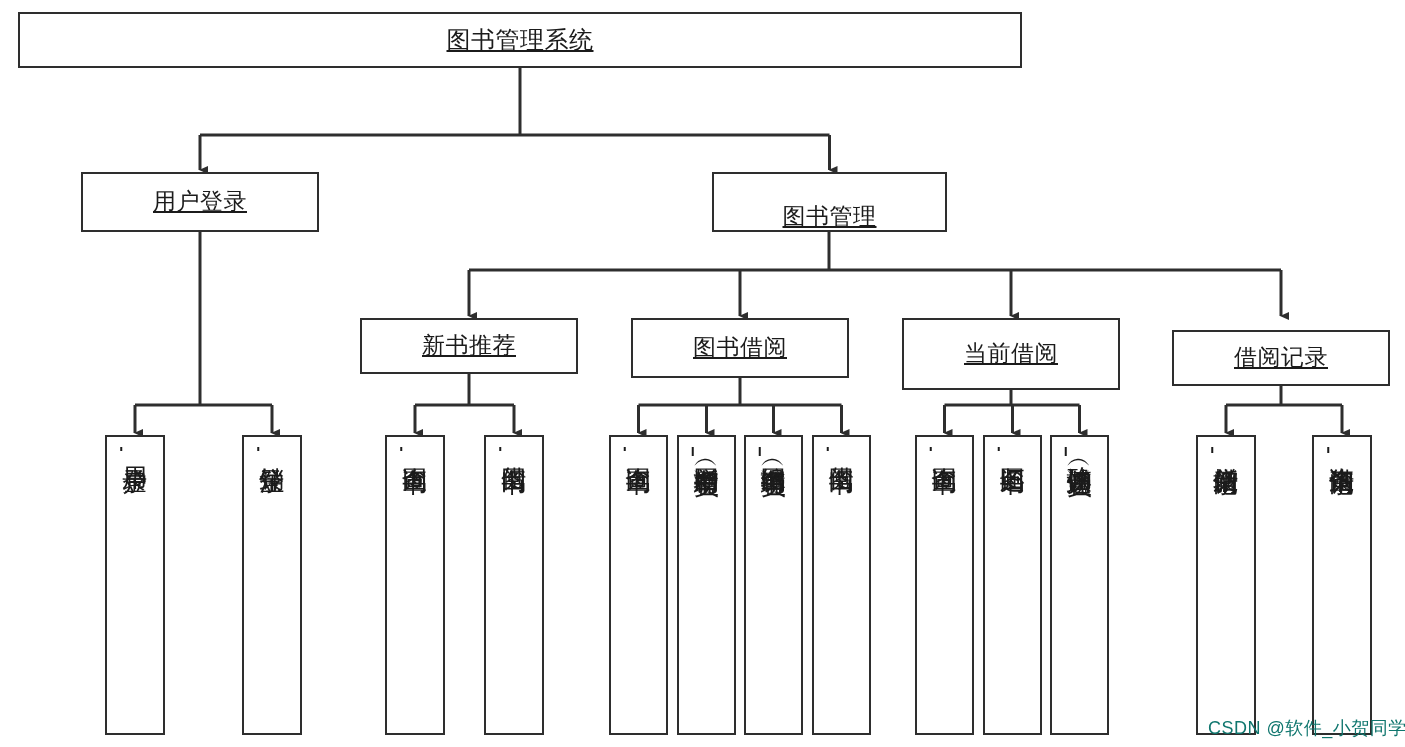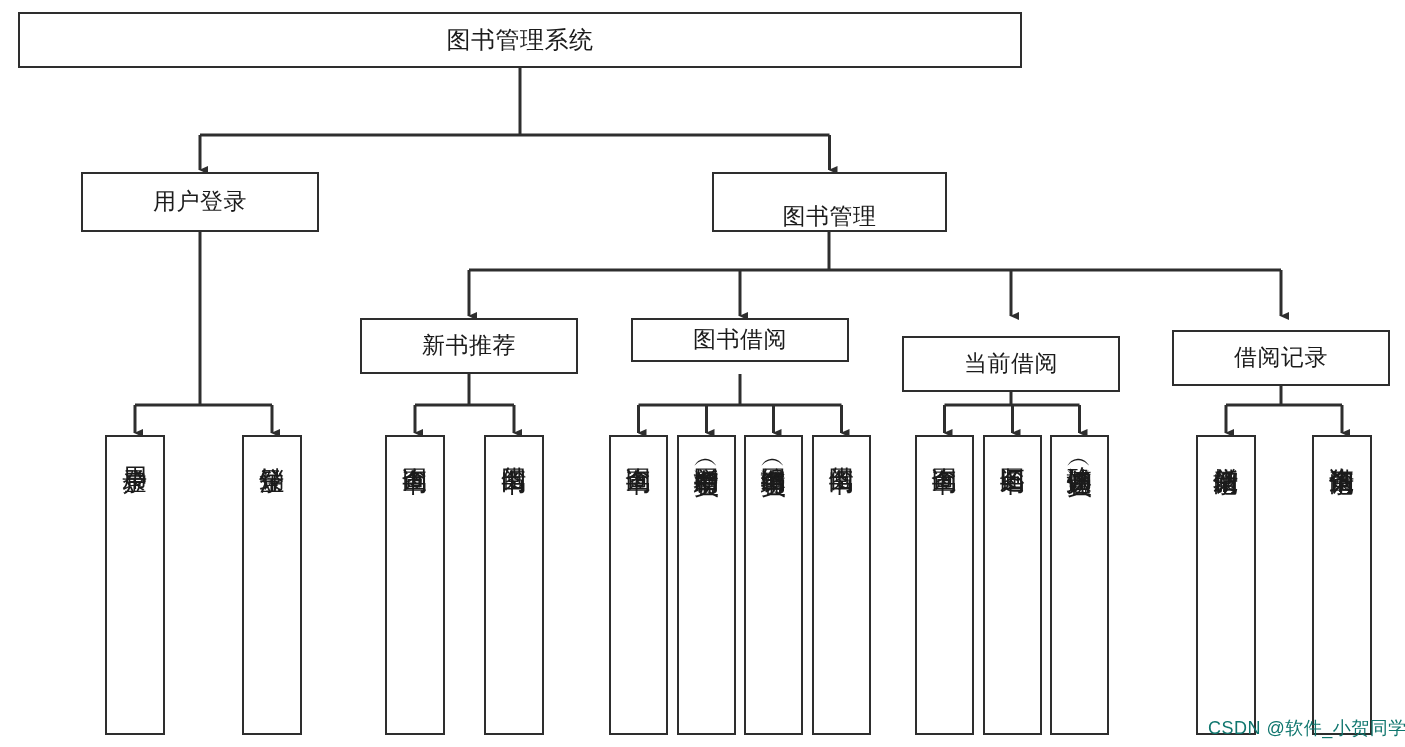--- a/index.html
+++ b/index.html
@@ -28,20 +28,21 @@
   }
   .node {
     position: absolute;
     box-sizing: border-box;
     background: #ffffff;
     border: 2.5px solid #2e2e2e;
     display: flex;
     align-items: center;
     justify-content: center;
     color: #1b1b1b;
+    text-decoration: underline;
   }
   .node .node-label {
     display: block;
     text-align: center;
     line-height: 1.18;
     letter-spacing: 0.5px;
     white-space: nowrap;
   }
   .node.horizontal .node-label {
     font-size: 23px;
@@ -124,24 +125,24 @@
       </div>
       <div class="node horizontal" style="left: 81px; top: 172px; width: 238px; height: 60px;">
         <span class="node-label">用户登录</span>
       </div>
       <div class="node horizontal" style="left: 712px; top: 172px; width: 235px; height: 60px; align-items: flex-end;">
         <span class="node-label">图书管理</span>
       </div>
       <div class="node horizontal" style="left: 360px; top: 318px; width: 218px; height: 56px;">
         <span class="node-label">新书推荐</span>
       </div>
-      <div class="node horizontal" style="left: 631px; top: 318px; width: 218px; height: 44px;">
+      <div class="node horizontal" style="left: 631px; top: 318px; width: 218px; height: 60px;">
         <span class="node-label">图书借阅</span>
       </div>
-      <div class="node horizontal" style="left: 902px; top: 336px; width: 218px; height: 56px;">
+      <div class="node horizontal" style="left: 902px; top: 318px; width: 218px; height: 72px;">
         <span class="node-label">当前借阅</span>
       </div>
       <div class="node horizontal" style="left: 1172px; top: 330px; width: 218px; height: 56px;">
         <span class="node-label">借阅记录</span>
       </div>
       <div class="node vertical" style="left: 105px; top: 435px; width: 60px; height: 300px;">
         <span class="node-label">用户登录</span>
       </div>
       <div class="node vertical" style="left: 242px; top: 435px; width: 60px; height: 300px;">
         <span class="node-label">注销登录</span>

